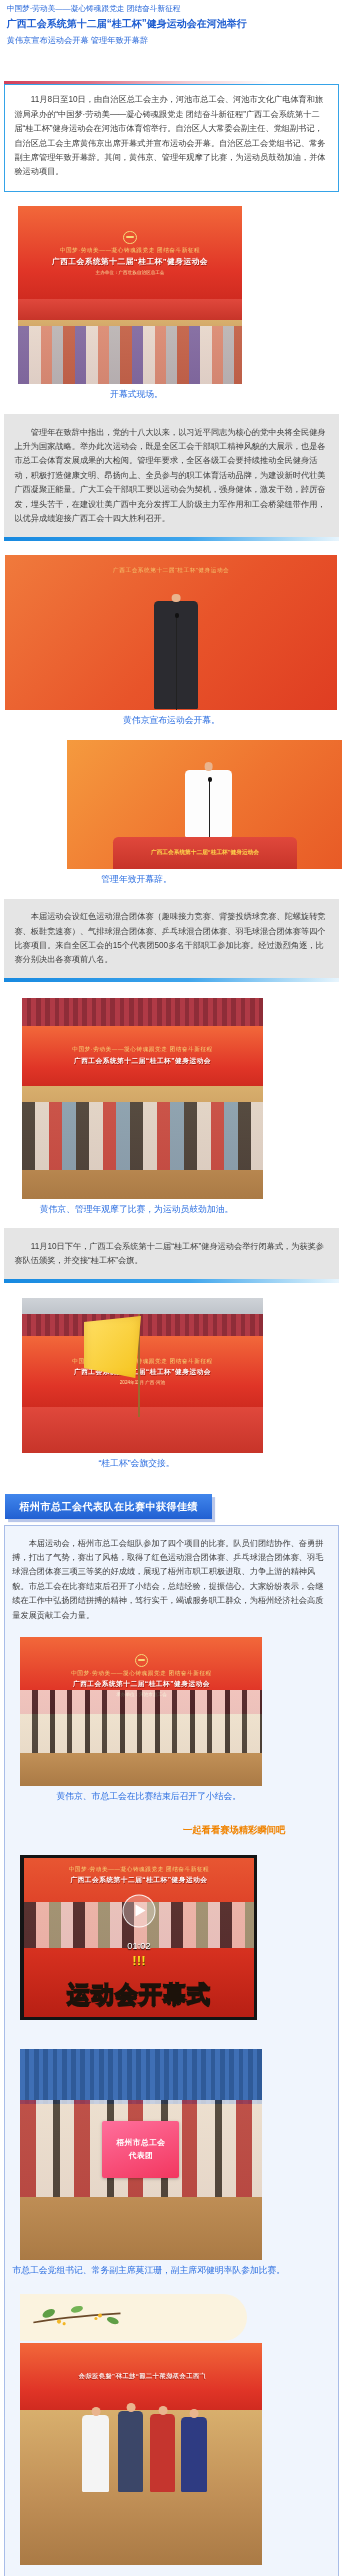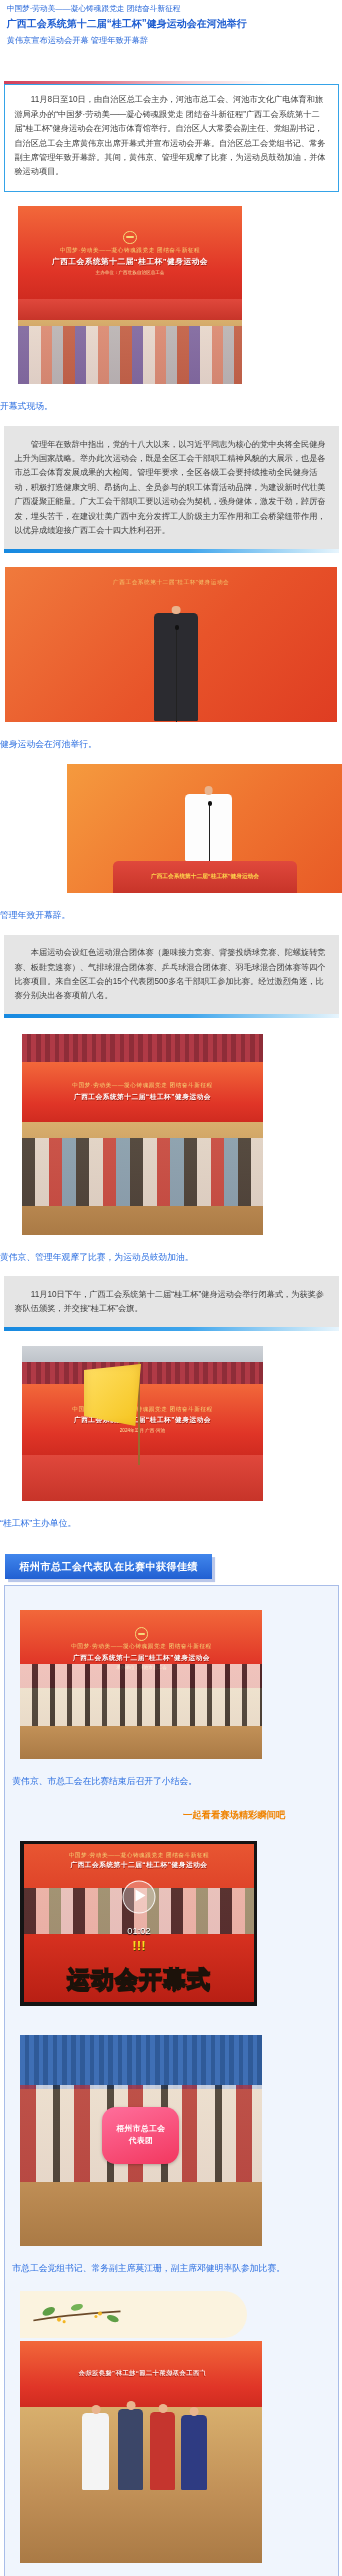--- a/index.html
+++ b/index.html
@@ -7,41 +7,41 @@
   .hdr{padding:3.1px 6.7px 0}
   .kicker{color:#2767d9;font-size:7.7px;line-height:11.3px;margin:0}
   .title{color:#1f5ed1;font-size:10px;font-weight:bold;line-height:14px;margin:3.1px 0 0}
   .deck{color:#2767d9;font-size:8.2px;line-height:12px;margin:3.1px 0 0}
   .pinkbar{height:3.6px;margin:34px 4.1px 0;background:linear-gradient(90deg,#d2405a 0%,#dd6d82 25%,#f3ccd4 55%,#ffffff 80%)}
   .box1{margin:0 4.1px;border:1px solid #35a3e8;background:#fff;padding:8.2px 9.3px 11.3px}
   p.body{font-size:8.2px;line-height:14.4px;text-indent:2em;margin:0;color:#3c3c3c}
   .gbox{margin:13.4px 4.1px 0;background:#e5e5e5;padding:11.3px 10.3px 0}
   .bluebar{height:4.1px;margin:10.3px -10.3px 0;background:linear-gradient(90deg,#1789e0 0%,#3ea5ec 55%,#bfe3f8 90%,#e8f5fd 100%)}
   figure{margin:0;text-align:left}
-  .cap{color:#2a6de0;font-size:8.8px;line-height:12.4px;margin:16px 0 0;text-align:left;width:273px}
+  .cap{color:#2a6de0;font-size:8.8px;line-height:12.4px;margin:4px 0 0;text-align:center;width:273px}
   .photo{position:relative;overflow:hidden;background:#d8d8d8}
   .ph-banner{position:absolute;left:0;right:0;top:0;background:linear-gradient(180deg,#f2683a,#e03527 70%,#d02b20);display:flex;flex-direction:column;align-items:center;justify-content:center;gap:2.6px;text-align:center}
   .ph-script{color:#f6d879;font-size:5.7px;letter-spacing:0.5px;white-space:nowrap}
   .ph-title{color:#fff;font-weight:bold;font-size:7.7px;letter-spacing:0.5px;text-shadow:0.5px 0.5px 0 #9c1d12;white-space:nowrap}
   .ph-sub{color:#f9e3a0;font-size:4.6px;white-space:nowrap}
   .ph-emblem{width:13.4px;height:13.4px;border-radius:50%;border:1px solid #f6d879;box-sizing:border-box;position:relative}
   .ph-emblem:after{content:"";position:absolute;left:2.1px;right:2.1px;top:4.6px;height:2.1px;border-radius:1px;background:#f6d879}
   .ph-floor{position:absolute;left:0;right:0;bottom:0;background:linear-gradient(180deg,#d8af6d,#c19057 55%,#aa7a45)}
   .ph-stage{position:absolute;left:0;right:0;background:linear-gradient(180deg,#e0483c,#c73429)}
   .ph-crowd{position:absolute;left:0;right:0;background:repeating-linear-gradient(90deg,#6f5fb8 0 11.3px,#efe9ef 11.3px 23px,#e0897f 23px 34px,#b8bed2 34px 45px,#c25548 45px 57px);opacity:.75}
   .ph-seats{position:absolute;left:0;right:0;background:repeating-linear-gradient(90deg,#b03a46 0 4.6px,#8e2d38 4.6px 9.3px)}
   .ph-seats.blue{background:repeating-linear-gradient(90deg,#3f6fb5 0 4.6px,#2f5a98 4.6px 9.3px)}
   .ph-wall{position:absolute;left:0;right:0;background:linear-gradient(180deg,#cfd3d8,#aab0b8)}
   .person{position:absolute;border-radius:4.6px 4.6px 1.5px 1.5px}
   .person:before{content:"";position:absolute;top:-7.7px;left:50%;transform:translateX(-50%);width:8.8px;height:8.8px;border-radius:50%;background:#e9b48e}
   .mic{position:absolute;width:1px;background:#222}
   .mic:before{content:"";position:absolute;top:-4.1px;left:-1.5px;width:4.1px;height:5.2px;border-radius:2.1px;background:#111}
   .flag{position:absolute;background:linear-gradient(135deg,#ffe066,#f5c41d);clip-path:polygon(0 10%,100% 0,90% 100%,0 84%);box-shadow:inset 0 0 9.3px rgba(190,120,10,.35)}
   .pole{position:absolute;width:1.5px;background:#9a6a2e}
-  .sign{position:absolute;background:linear-gradient(160deg,#ff6f9c,#f2375f);border-radius:14px;color:#fff;display:flex;flex-direction:column;align-items:center;justify-content:center;gap:2.1px;text-align:center;box-shadow:0 1px 3.1px rgba(0,0,0,.25)}
+  .sign{position:absolute;background:linear-gradient(160deg,#ff6f9c,#f2375f);border-radius:2px;color:#fff;display:flex;flex-direction:column;align-items:center;justify-content:center;gap:2.1px;text-align:center;box-shadow:0 1px 3.1px rgba(0,0,0,.25)}
   .sign b{font-size:7.7px;letter-spacing:0.5px}
   .badge{display:inline-block;margin:24px 0 0 5.2px;padding:5.7px 14.4px;background:linear-gradient(180deg,#4186ec,#2160d2);color:#fff;font-weight:bold;font-size:10px;letter-spacing:0.5px;box-shadow:3.1px 3.1px 0 #b9c7ea}
   .bigbox{margin:6.2px 4.1px 0;border:1px solid #a9bde8;background:#f0f5fd;padding:10.3px 7.2px 20.6px}
   .orangeline{color:#f08300;font-weight:bold;font-size:9.3px;text-align:right;width:273px;margin:21.6px 0 0}
   .video{position:relative;margin:18.5px 0 0 8.2px;width:237px;height:165px;background:#141414}
   .vthumb{position:absolute;left:3.1px;right:3.1px;top:3.1px;bottom:3.1px;overflow:hidden;background:linear-gradient(180deg,#e85632,#d5301f 60%,#b81f14)}
   .vbig{position:absolute;left:0;right:0;bottom:7.2px;text-align:center;color:#fff;font-size:23px;font-weight:bold;letter-spacing:1px;-webkit-text-stroke:1.5px #1c120a;text-shadow:0 1.5px 0 #1c120a}
   .vburst{position:absolute;left:50%;bottom:49px;transform:translateX(-50%);color:#ffd81f;font-size:13.4px;font-weight:bold;text-shadow:0.5px 0.5px 0 #5c3a00}
   .playbtn{position:absolute;left:50%;top:34%;transform:translate(-50%,-50%);width:33px;height:33px;border-radius:50%;background:rgba(255,255,255,.28);border:1.5px solid rgba(255,255,255,.9);box-sizing:border-box}
   .playbtn:before{content:"";position:absolute;left:12.4px;top:8.8px;border-style:solid;border-width:6.2px 0 6.2px 10.3px;border-color:transparent transparent transparent #fff}
@@ -85,21 +85,21 @@
   <div class="bluebar"></div>
 </section>
 
 
 <figure style="margin-top:14.4px">
   <div class="photo" style="width:332px;height:155px;margin-left:5.2px;background:linear-gradient(135deg,#f07a3c,#e8542a 55%,#df3d22)">
     <div class="ph-script" style="position:absolute;top:11.3px;left:0;right:0;text-align:center;opacity:.85">广西工会系统第十二届“桂工杯”健身运动会</div>
     <div class="person" style="left:149px;top:46px;width:44px;height:108px;background:#2b2b30"></div>
     <div class="mic" style="left:171px;top:62px;height:93px"></div>
   </div>
-  <figcaption class="cap" style="width:343px">健身运动会在河池举行。</figcaption>
+  <figcaption class="cap" style="width:343px">黄伟京宣布运动会开幕。</figcaption>
 </figure>
 
 
 <figure style="margin-top:13.4px">
   <div class="photo" style="width:276px;height:129px;margin-left:67px;background:linear-gradient(135deg,#f59a3e,#ef7430 55%,#e85a26)">
     <div class="person" style="left:118px;top:30px;width:47px;height:67px;background:#fdfdfd"></div>
     <div class="mic" style="left:142px;top:41px;height:57px"></div>
     <div class="ph-stage" style="bottom:0;top:auto;height:32px;border-radius:5.2px 5.2px 0 0;left:46px;right:46px;display:flex;align-items:center;justify-content:center">
       <span style="color:#ffd94d;font-size:5.7px;font-weight:bold">广西工会系统第十二届“桂工杯”健身运动会</span>
     </div>
@@ -138,26 +138,27 @@
     <div class="ph-seats" style="top:10%;height:14%"></div>
     <div class="ph-banner" style="top:24%;height:46%">
       <div class="ph-script">中国梦·劳动美——凝心铸魂跟党走 团结奋斗新征程</div>
       <div class="ph-title" style="font-size:6.7px">广西工会系统第十二届“桂工杯”健身运动会</div>
       <div class="ph-sub">2024年11月 广西·河池</div>
     </div>
     <div class="ph-stage" style="bottom:0;top:auto;height:30%"></div>
     <div class="pole" style="left:116px;top:15.5px;height:103px"></div>
     <div class="flag" style="left:62px;top:17.5px;width:57px;height:62px"></div>
   </div>
-  <figcaption class="cap">“桂工杯”主办单位。</figcaption>
+  <figcaption class="cap">“桂工杯”会旗交接。</figcaption>
 </figure>
 
 <div class="badge">梧州市总工会代表队在比赛中获得佳绩</div>
 
 <section class="bigbox">
+  <p class="body">本届运动会，梧州市总工会组队参加了四个项目的比赛。队员们团结协作、奋勇拼搏，打出了气势，赛出了风格，取得了红色运动混合团体赛、乒乓球混合团体赛、羽毛球混合团体赛三项三等奖的好成绩，展现了梧州市职工积极进取、力争上游的精神风貌。市总工会在比赛结束后召开了小结会，总结经验，提振信心。大家纷纷表示，会继续在工作中弘扬团结拼搏的精神，笃行实干，竭诚服务职工群众，为梧州经济社会高质量发展贡献工会力量。</p>
 
   <figure style="margin-top:13.4px">
     <div class="photo" style="width:242px;height:149px;margin-left:8.2px">
       <div class="ph-banner" style="height:52%">
         <div class="ph-emblem"></div>
         <div class="ph-script">中国梦·劳动美——凝心铸魂跟党走 团结奋斗新征程</div>
         <div class="ph-title" style="font-size:6.7px">广西工会系统第十二届“桂工杯”健身运动会</div>
         <div class="ph-sub">承办单位：河池市总工会</div>
       </div>
       <div class="ph-floor" style="height:48%"></div>

